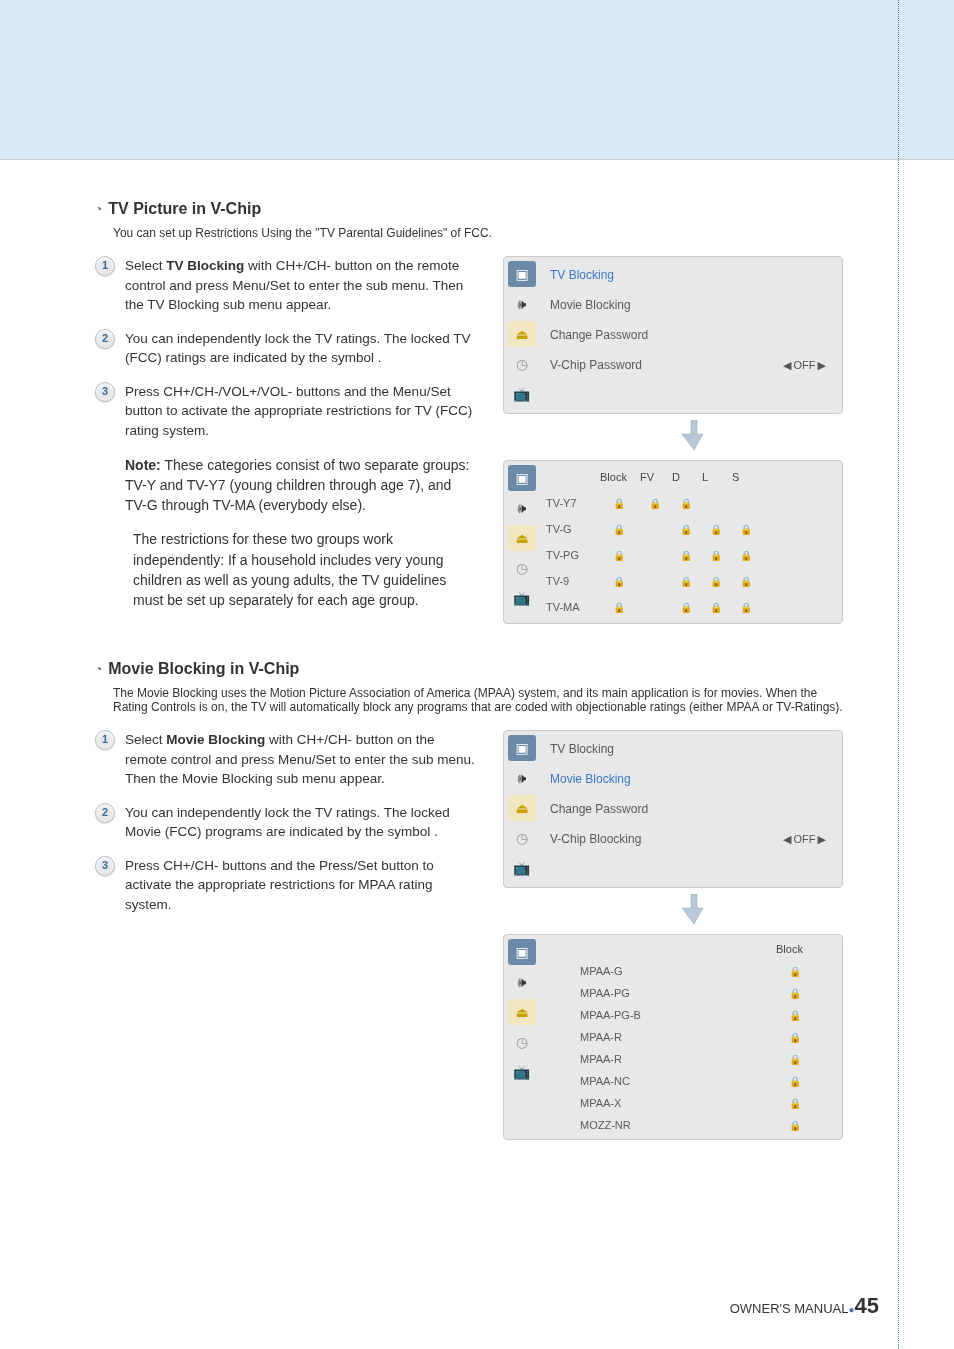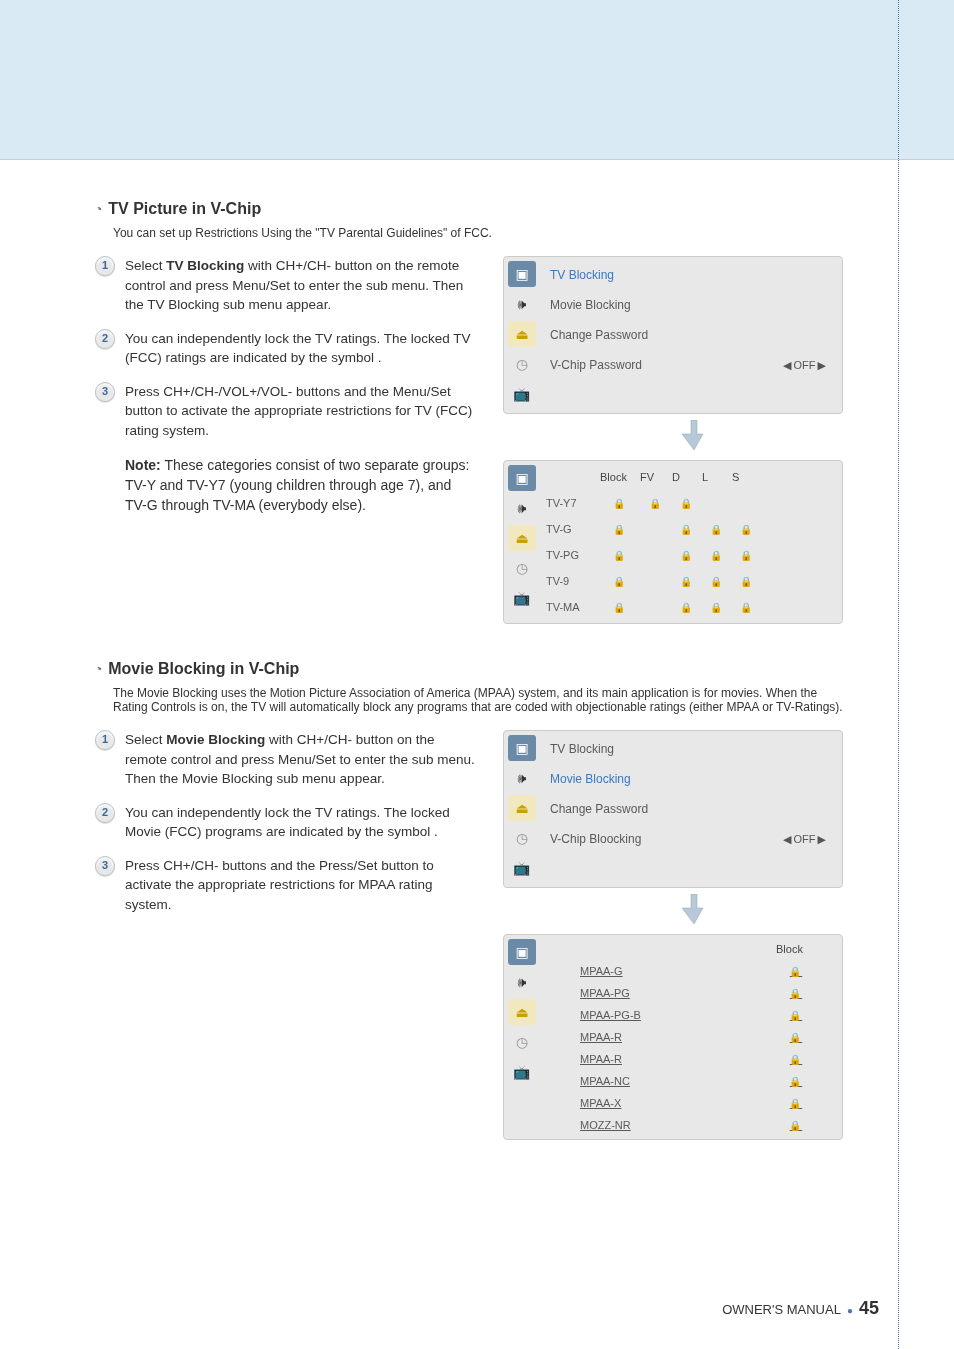--- a/index.html
+++ b/index.html
@@ -145,43 +145,42 @@
   .tbl-head { color: #444; }
   .lockmark { font-size: 10px; color: #888; text-align: center; }
   .mpaa-row {
     display: grid;
     grid-template-columns: 1fr 40px;
     align-items: center;
     font-size: 11px;
     color: #5a5a5a;
     height: 20px;
     padding: 0 16px 0 36px;
-    text-decoration: underline;
   }
   .mpaa-head {
     display: grid;
     grid-template-columns: 1fr 40px;
     font-size: 11px;
     color: #444;
     padding: 0 16px 0 36px;
     height: 20px;
     align-items: center;
   }
   .footer {
     position: absolute;
     bottom: 30px;
     right: 75px;
     font-size: 13px;
     color: #333;
     display: flex;
     align-items: baseline;
-    gap: 6px;
+    gap: 0;
   }
   .footer .dot { color: #4a78b5; font-size: 10px; }
-  .footer .pg { font-weight: bold; font-size: 18px; }
+  .footer .pg { font-weight: bold; font-size: 22px; }
   .side-dots {
     position: absolute;
     right: 55px;
     top: 0;
     bottom: 0;
     border-right: 1px dotted #4a78b5;
   }
 </style>
 </head>
 <body>
@@ -210,20 +209,21 @@
         <div>You can independently lock the TV ratings. The locked TV (FCC) ratings are indicated by the symbol   .</div>
       </div>
       <div class="step">
         <div class="step-badge">3</div>
         <div>Press CH+/CH-/VOL+/VOL- buttons and the Menu/Set button to activate the appropriate restrictions for TV (FCC) rating system.</div>
       </div>
 
       <div class="note-block">
         <b>Note:</b><span> These categories consist of two separate groups: TV-Y and TV-Y7 (young children through age 7), and TV-G through TV-MA (everybody else).</span>
       </div>
+      <div class="note-block note-body">The restrictions for these two groups work independently: If a household includes very young children as well as young adults, the TV guidelines must be set up separately for each age group.</div>
     </div>
 
     <div class="right-col">
 
       <div class="osd-panel">
         <div class="osd-sidebar">
           <div class="osd-icon sel">▣</div>
           <div class="osd-icon">🕪</div>
           <div class="osd-icon yellow">⏏<br></div>
           <div class="osd-icon gray">◷</div>

